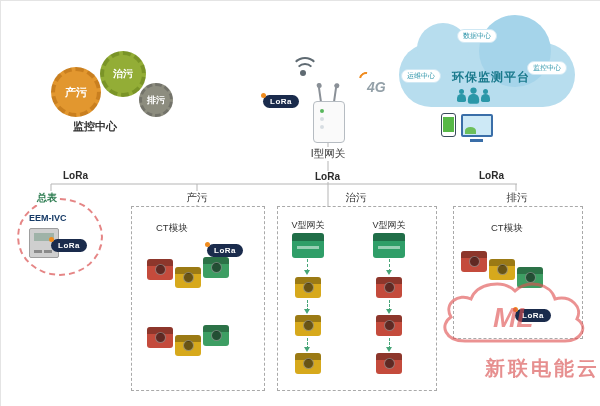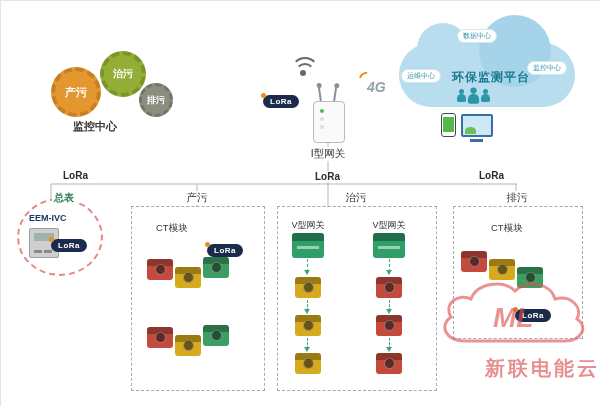--- a/index.html
+++ b/index.html
@@ -69,21 +69,21 @@
   
   .bus-label{position:absolute;font-size:10px;font-weight:bold;color:#2b2b2b;background:#fff;padding:0 2px;z-index:2;}
 
   
   .lora{position:absolute;background:#1a2b4c;color:#fff;font-size:8px;font-weight:bold;padding:2px 7px;
         border-radius:9px;z-index:5;letter-spacing:.5px;white-space:nowrap;}
   .lora::before{content:'';position:absolute;left:-2px;top:-2px;width:5px;height:5px;border-radius:50%;background:#f08c1e;}
 
   
   .meter-circle{left:16px;top:197px;width:82px;height:74px;border:2px dashed #e58585;border-radius:50%;z-index:2;}
-  .meter-label{left:34px;top:190px;color:#2e7d52;font-weight:bold;font-size:10px;background:#fff;padding:0 2px;z-index:3;margin-left:17px;}
+  .meter-label{left:34px;top:190px;color:#2e7d52;font-weight:bold;font-size:10px;background:#fff;padding:0 2px;z-index:3;}
   .meter-model{left:28px;top:212px;color:#163a66;font-weight:bold;font-size:9px;z-index:3;}
   .meter-device{left:28px;top:227px;width:28px;height:28px;background:#cfcfcf;border:1px solid #9e9e9e;border-radius:2px;z-index:3;}
   .meter-device::before{content:'';position:absolute;left:4px;top:4px;right:4px;height:8px;background:#9fb3a8;}
   .meter-device::after{content:'';position:absolute;left:4px;bottom:4px;width:8px;height:3px;background:#8a8a8a;box-shadow:10px 0 0 #8a8a8a;}
 
   
   .zone{position:absolute;border:1.5px dashed #a9a9a9;z-index:1;}
   .zone1{left:130px;top:205px;width:132px;height:183px;}
   .zone2{left:276px;top:205px;width:158px;height:183px;}
   .zone3{left:452px;top:205px;width:128px;height:131px;}

